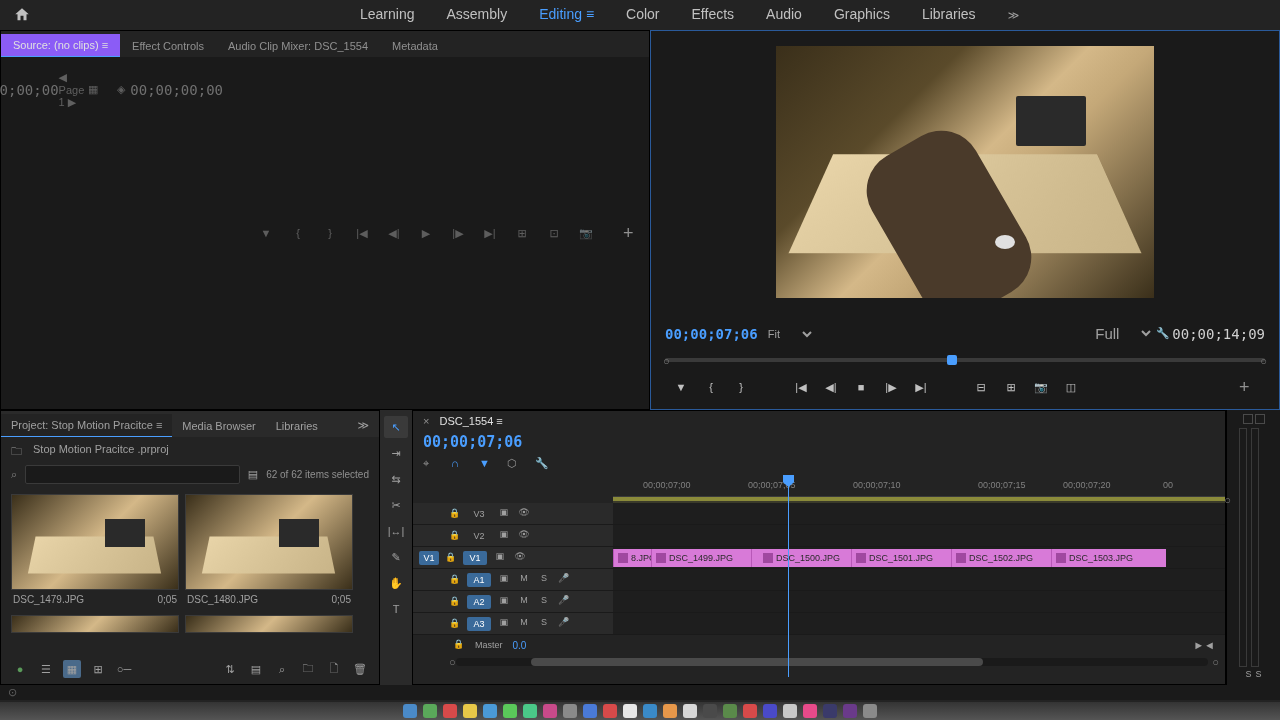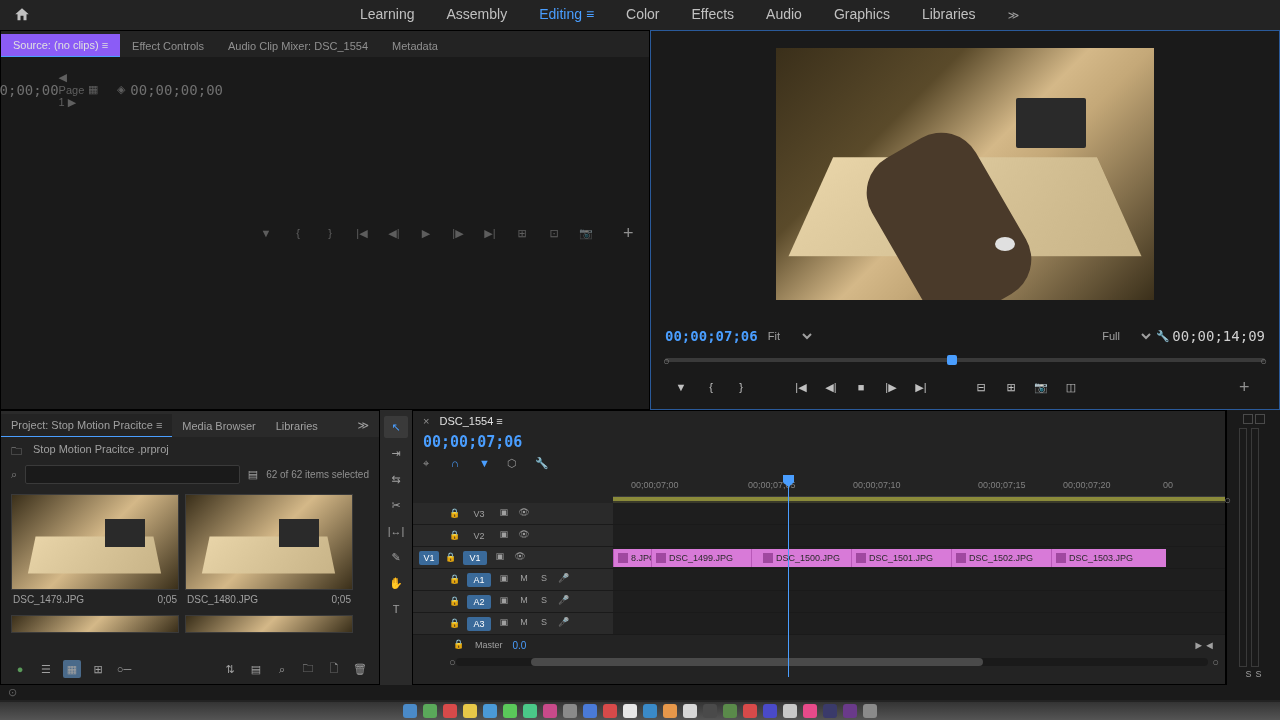--- a/index.html
+++ b/index.html
@@ -27,21 +27,21 @@
 .video-preview{flex:1;display:flex;align-items:center;justify-content:center;padding:10px}
 .video-img{width:378px;height:252px;background:linear-gradient(135deg,#3a2f1a 0%,#5a4a2a 30%,#d4b888 50%,#c4a878 60%,#3a2f1a 100%);position:relative;overflow:hidden}
 .desk{position:absolute;width:80%;height:60%;left:10%;top:30%;background:linear-gradient(120deg,#e8d4a8,#c8b488);transform:perspective(400px) rotateX(50deg)}
 .laptop{position:absolute;width:70px;height:50px;right:18%;top:20%;background:#2a2a2a;border-radius:2px}
 .mouse{position:absolute;width:20px;height:14px;left:58%;top:75%;background:#e0e0e0;border-radius:50%}
 .arm{position:absolute;width:120px;height:180px;left:30%;top:35%;background:#4a3a2a;border-radius:40px;transform:rotate(-30deg)}
 .program-footer{padding:6px 14px}
 .prog-tc-row{display:flex;align-items:center;justify-content:space-between;padding:4px 0}
 .tc-blue{color:#4a9eff;font-family:monospace;font-size:14px;font-weight:bold}
 .fit-dd{background:transparent;border:none;color:#a0a0a0;font-size:11px;padding:2px 18px 2px 6px}
-.full-dd{background:transparent;border:none;color:#a0a0a0;font-size:11px;padding:2px 18px 2px 6px}
+.full-dd{background:transparent;border:none;color:#a0a0a0;font-size:15px;padding:2px 18px 2px 6px}
 .prog-scrub{height:14px;position:relative;margin:4px 0}
 .scrub-track{height:4px;background:#3a3a3a;position:relative;top:5px;border-radius:2px}
 .scrub-handle{position:absolute;width:10px;height:10px;background:#4a9eff;border-radius:2px;top:2px;left:47%}
 .prog-transport{display:flex;gap:10px;align-items:center;justify-content:center;padding:6px}
 .pt-btn{width:20px;height:20px;cursor:pointer;display:flex;align-items:center;justify-content:center;color:#c0c0c0}
 .lower-area{display:flex;height:275px}
 .project-panel{width:380px;background:#232323;border:1px solid #000;display:flex;flex-direction:column}
 .proj-tabs{display:flex;height:26px;align-items:flex-end;background:#2a2a2a}
 .proj-tab{padding:5px 10px;cursor:pointer;font-size:11px}
 .proj-tab.active{background:#232323;border-bottom:1px solid #4a9eff}
@@ -289,21 +289,21 @@
     </div>
     <div class="tl-opts">
       <span class="tl-opt">⌖</span>
       <span class="tl-opt" style="color:#4a9eff">∩</span>
       <span class="tl-opt" style="color:#4a9eff">▼</span>
       <span class="tl-opt">⬡</span>
       <span class="tl-opt">🔧</span>
     </div>
     <div style="position:relative">
       <div class="tl-ruler">
-        <span class="ruler-mark" style="left:18px">00;00;07;00</span>
+        <span class="ruler-mark" style="left:30px">00;00;07;00</span>
         <span class="ruler-mark" style="left:135px">00;00;07;05</span>
         <span class="ruler-mark" style="left:240px">00;00;07;10</span>
         <span class="ruler-mark" style="left:365px">00;00;07;15</span>
         <span class="ruler-mark" style="left:450px">00;00;07;20</span>
         <span class="ruler-mark" style="left:550px">00</span>
         <div class="playhead-line" style="left:175px">
             <div class="playhead-top"></div>
           </div>
       </div>
       <div class="tl-workarea">

